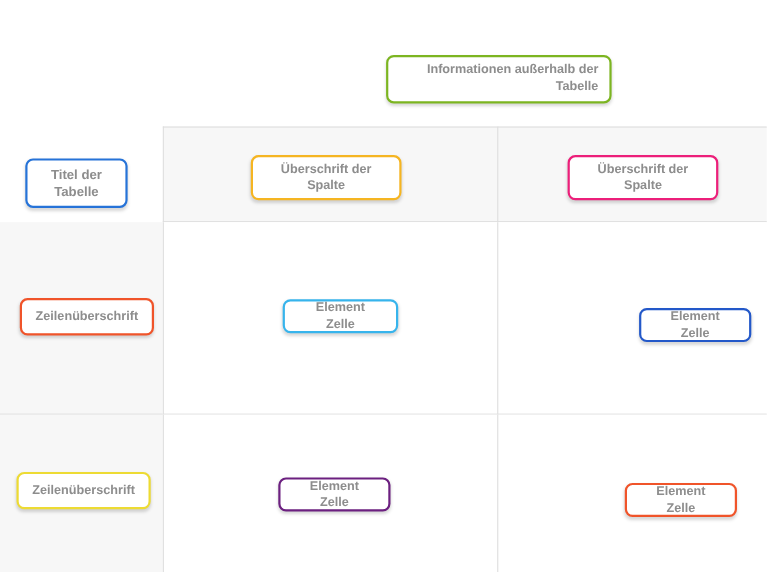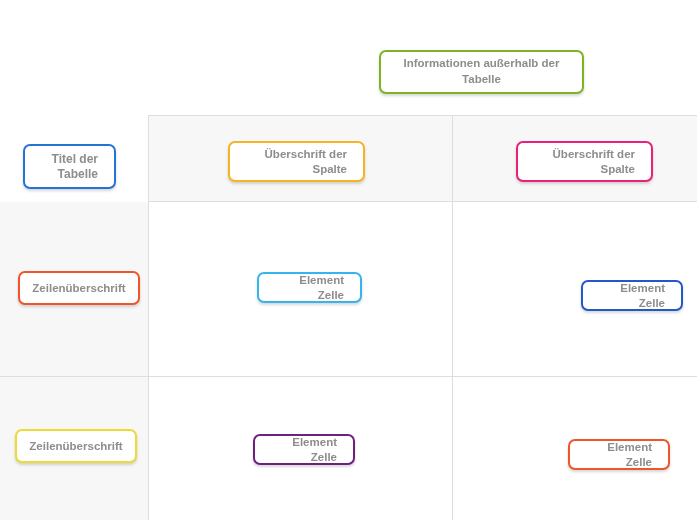--- a/index.html
+++ b/index.html
@@ -28,21 +28,21 @@
   .anno {
     position: absolute;
     box-sizing: border-box;
     background: #ffffff;
     border: 2px solid #888;
     border-radius: 7px;
     color: #8d8d8d;
     font-weight: bold;
     font-size: 11.5px;
     line-height: 1.22;
-    text-align: right;
+    text-align: center;
     display: flex;
     align-items: center;
     justify-content: center;
     padding: 4px 16px;
     box-shadow: 0 2px 3px rgba(0,0,0,0.16);
     white-space: pre-line;
   }
 
   
   #table-grid {
@@ -74,25 +74,24 @@
   #cell-r1c2        { left: 452px; top: 87px; width: 245px; height: 175px; }
 
   #cell-row-head-2  { left: 0;   top: 262px;  width: 148px; height: 143px; }
   #cell-r2c1        { left: 148px; top: 262px; width: 304px; height: 143px; }
   #cell-r2c2        { left: 452px; top: 262px; width: 245px; height: 143px; }
 
   
   #anno-outside-info {
     left: 351px; top: 50px; width: 205px; height: 44px;
     border-color: #7cb521;
-    text-align: center;
+    text-align: right;
     justify-content: flex-start;
     padding: 6px 10px;
     line-height: 1.35;
-    margin-left: 28px;
   }
   #anno-table-title {
     left: 23px; top: 144px; width: 93px; height: 45px;
     border-color: #2673d8;
     font-size: 12px;
   }
   #anno-col-head-1 {
     left: 228px; top: 141px; width: 137px; height: 41px;
     border-color: #f5b522;
   }

